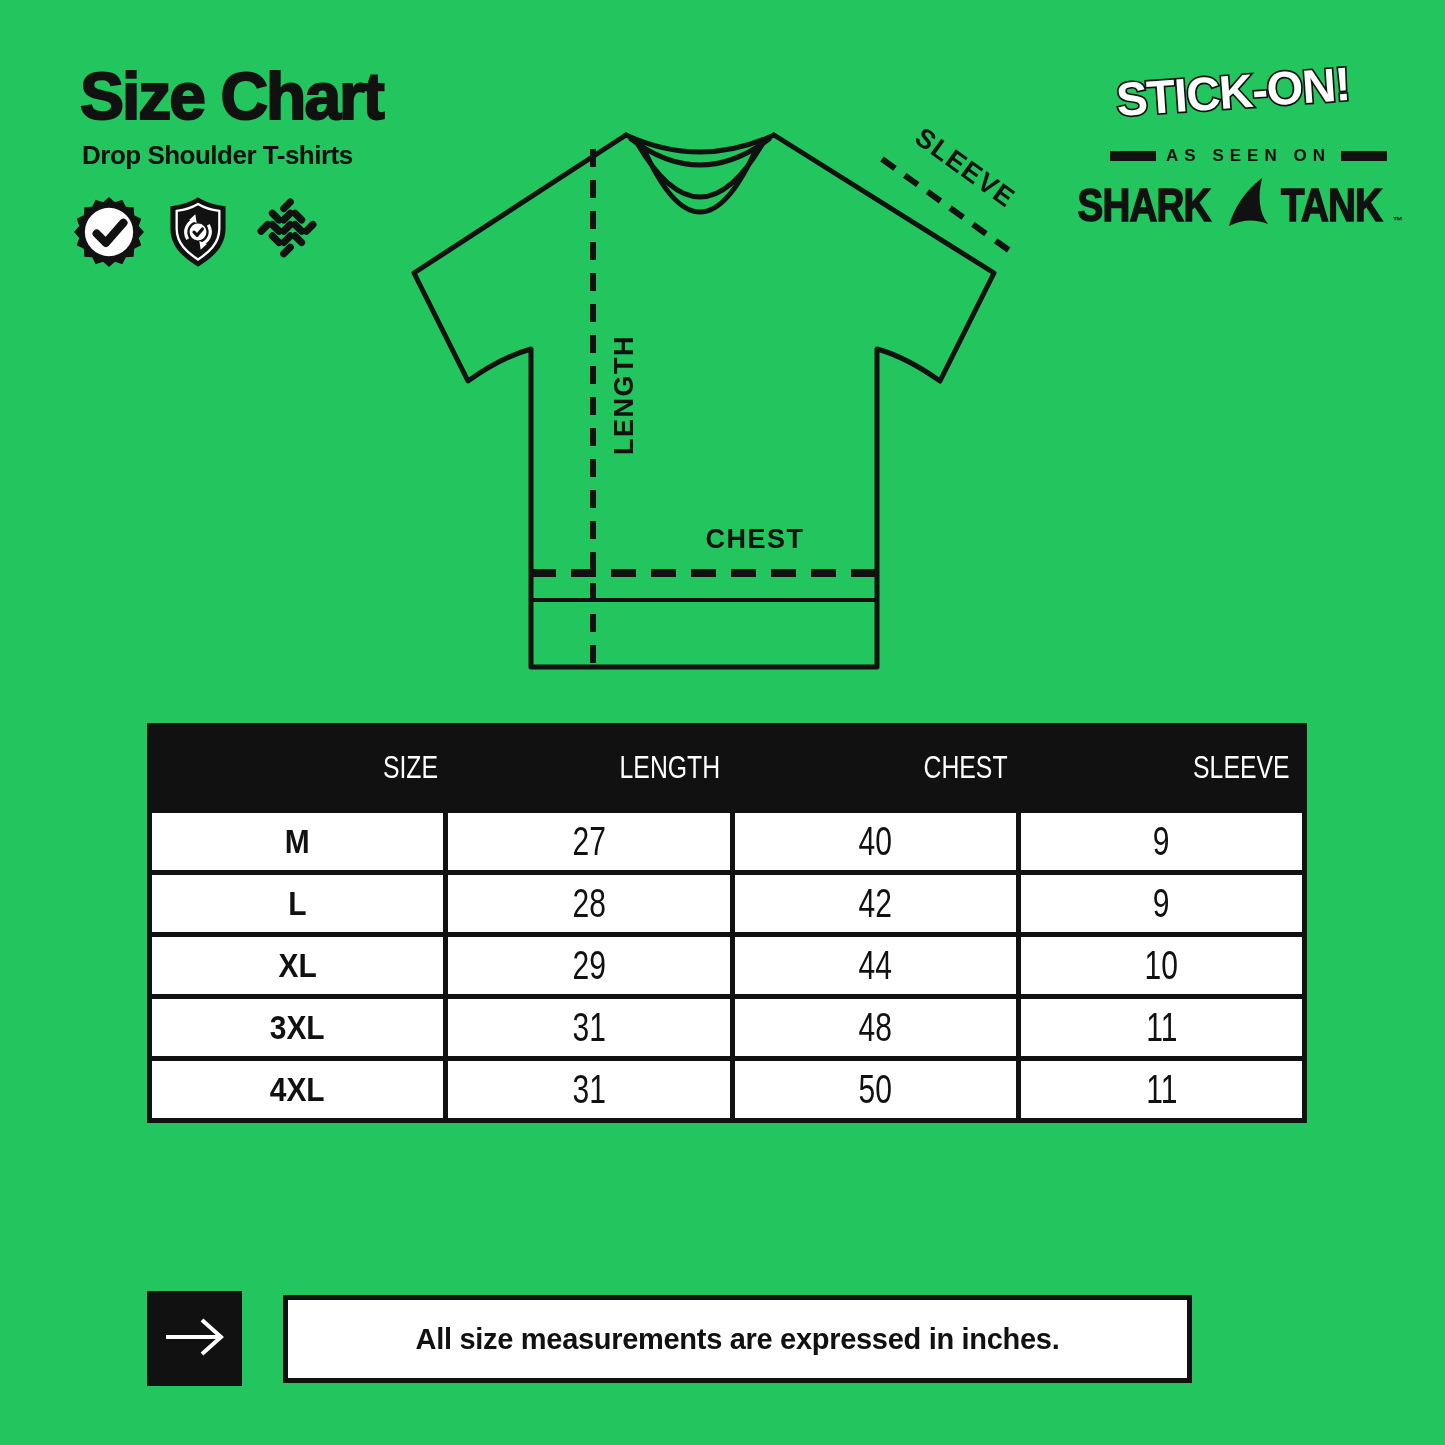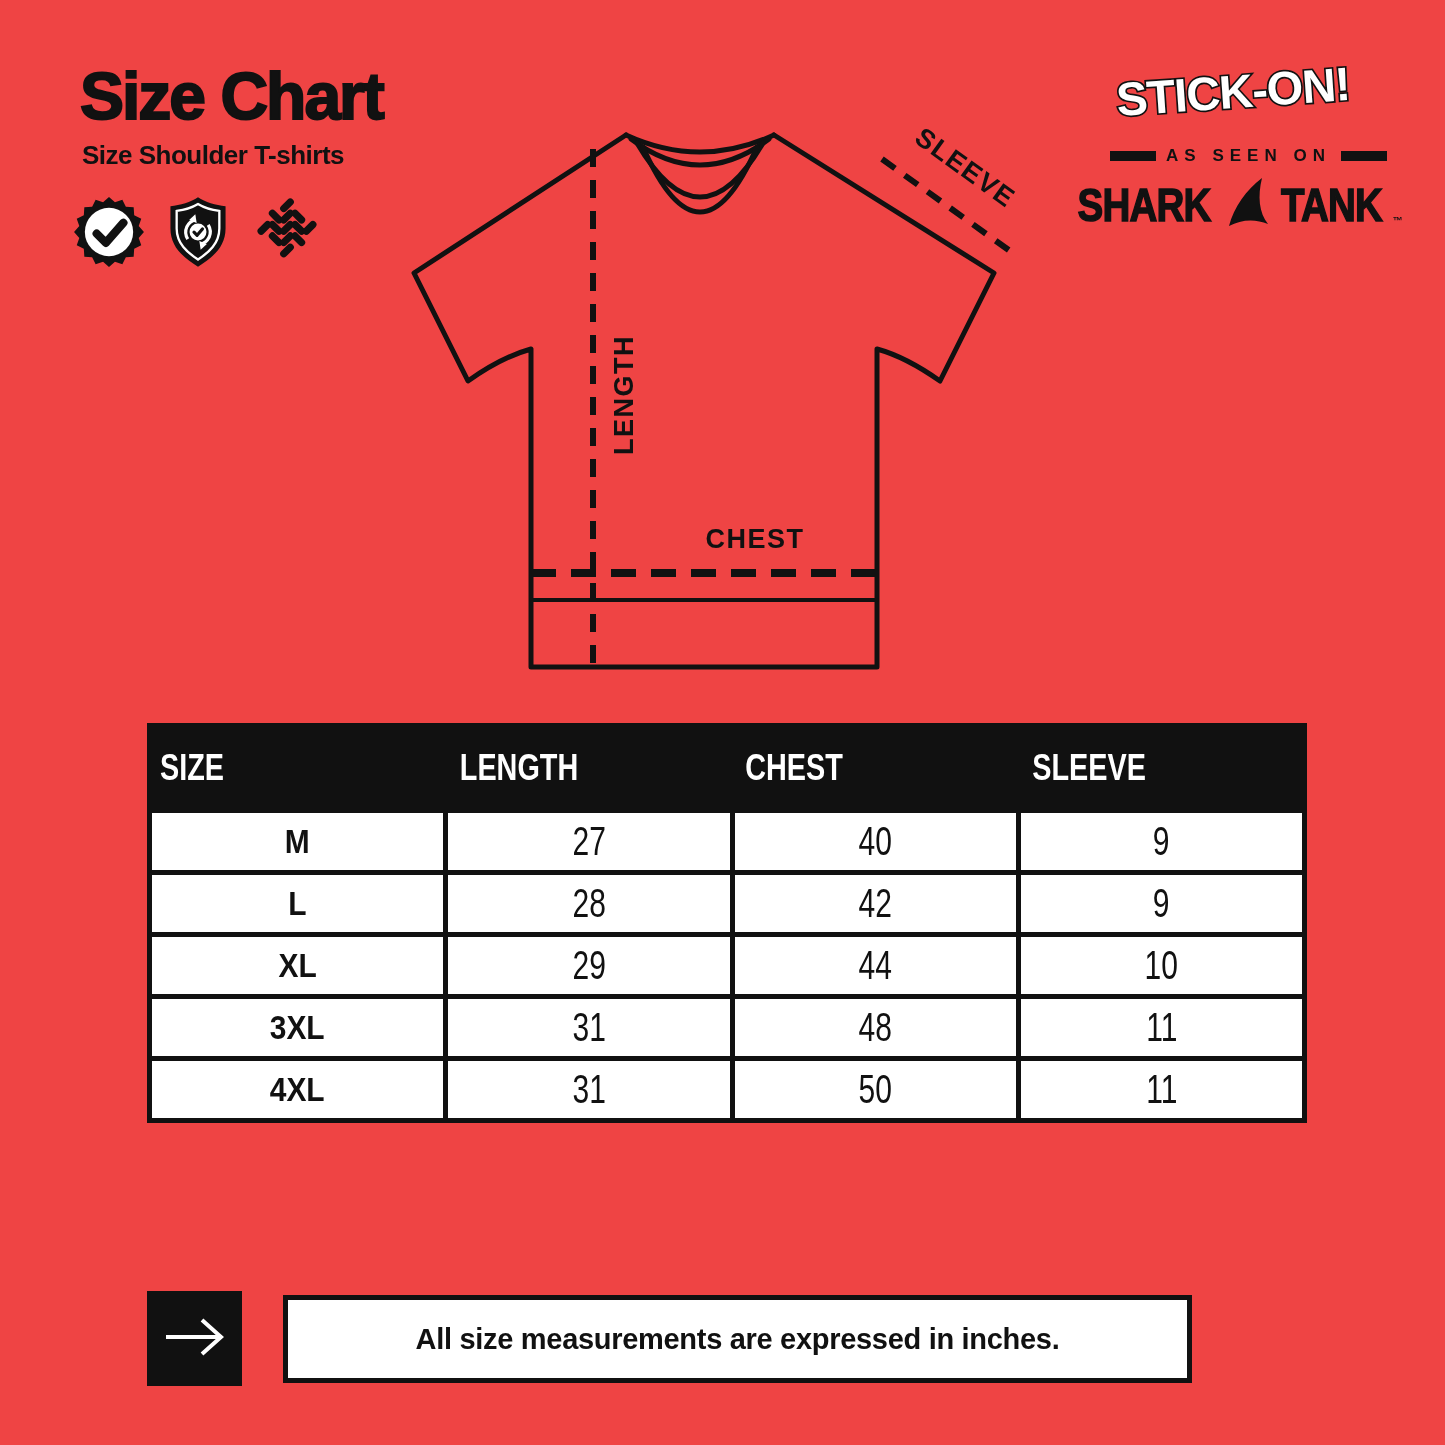--- a/index.html
+++ b/index.html
@@ -1,18 +1,18 @@
 <!DOCTYPE html>
 <html><head>
 <meta charset="utf-8">
 <style>
   * { margin:0; padding:0; box-sizing:border-box; }
   html,body { background:#fff; }
   body { font-family:"Liberation Sans","DejaVu Sans",sans-serif; color:#111; }
-  .page { position:relative; width:1445px; height:1445px; background:#ef4444; overflow:hidden; }
+  .page { position:relative; width:1445px; height:1445px; background:#22c55e; overflow:hidden; }
 
   
   .title { position:absolute; left:80px; top:58px; font-size:66px; font-weight:700;
            letter-spacing:-2px; -webkit-text-stroke:2px #111; }
   .subtitle { position:absolute; left:82px; top:140px; font-size:26px; font-weight:700;
               letter-spacing:-0.5px; }
   .badges { position:absolute; left:72px; top:193px; display:flex; gap:20px; align-items:center; }
 
   
   .brand { position:absolute; left:1078px; top:52px; width:310px; display:flex;
@@ -25,22 +25,22 @@
                       transform:scaleX(0.82); -webkit-text-stroke:1.5px #111; }
   .brand-show .tm { font-size:10px; font-weight:700; align-self:flex-end; margin-bottom:6px; }
 
   
   .tshirt { position:absolute; left:400px; top:95px; }
 
   
   table.size-table { position:absolute; left:147px; top:723px; width:1160px;
                      border-collapse:collapse; border:5px solid #111; table-layout:fixed; }
   table.size-table thead tr { height:85px; }
-  table.size-table th { background:#111; color:#fff; border:0; font-weight:700;
-                        text-align:left; vertical-align:middle; font-size:36px; }
+  table.size-table th { background:#111; color:#fff; border:0; font-weight:400;
+                        text-align:right; vertical-align:middle; font-size:31px; }
   table.size-table tbody tr { height:62px; }
   table.size-table td { border:5px solid #111; background:#fff; text-align:center;
                         vertical-align:middle; }
   .cond { display:inline-block; transform:scaleX(0.8); white-space:nowrap; }
   td.c-size .cond { font-size:34px; font-weight:700; transform:scaleX(0.88); }
   td.c-val  .cond { font-size:40px; font-weight:400; transform:scaleX(0.75); }
 
   
   .arrow-box { position:absolute; left:147px; top:1291px; width:95px; height:95px;
                background:#111; display:flex; align-items:center; justify-content:center; }
@@ -48,21 +48,21 @@
               border:5px solid #111; background:#fff; display:flex; align-items:center;
               justify-content:center; }
   .note-text { font-size:29px; font-weight:700; letter-spacing:-0.3px; }
 </style>
 </head>
 <body>
 
 <div class="page">
 
   <div class="title">Size Chart</div>
-  <div class="subtitle">Size Shoulder T-shirts</div>
+  <div class="subtitle">Drop Shoulder T-shirts</div>
 
   <div class="badges">
     <span>
       <svg width="74" height="74" viewBox="0 0 72 72">
         <polygon fill="#111" points="70,36 64.9,41.8 67.4,49 60.5,52.4 60,60 52.4,60.5 49,67.4 41.8,64.9 36,70 30.2,64.9 23,67.4 19.6,60.5 12,60 11.5,52.4 4.6,49 7.1,41.8 2,36 7.1,30.2 4.6,23 11.5,19.6 12,11.9 19.6,11.5 23,4.6 30.2,7.1 36,2 41.8,7.1 49,4.6 52.4,11.5 60,11.9 60.5,19.6 67.4,23 64.9,30.2"></polygon>
         <circle cx="36" cy="36" r="23.5" fill="#fff"></circle>
         <path d="M24 37.5 L33 46.5 L50 27" fill="none" stroke="#111" stroke-width="8" stroke-linecap="round" stroke-linejoin="round"></path>
       </svg>
     </span>
     <span>

